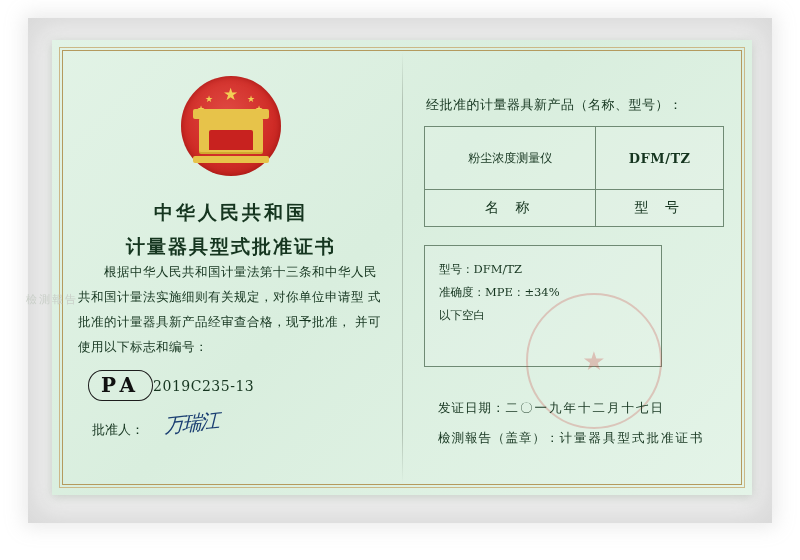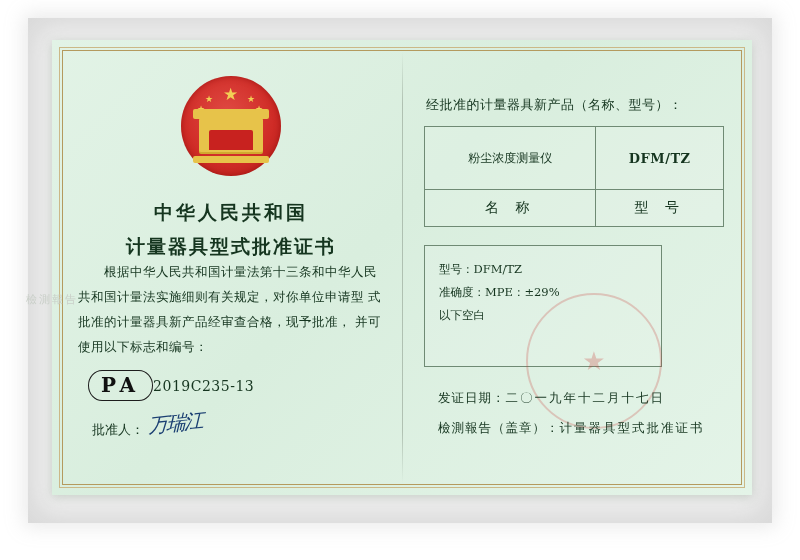--- a/index.html
+++ b/index.html
@@ -206,21 +206,21 @@
 
   .approver-row {
     position: absolute;
     left: 26px;
     bottom: 42px;
     font-size: 13px;
     font-family: "DejaVu Serif", serif;
     color: #15351f;
     display: flex;
     align-items: flex-end;
-    gap: 4px;
+    gap: 20px;
   }
   .signature {
     font-family: "DejaVu Serif", serif;
     font-style: italic;
     font-size: 20px;
     color: #1b3f72;
     transform: rotate(-6deg) skewX(-6deg);
     letter-spacing: -2px;
     padding-bottom: 2px;
   }
@@ -291,21 +291,21 @@
     padding: 12px 14px;
     font-size: 11.5px;
     line-height: 23px;
     background: rgba(255,255,255,0.10);
   }
   .spec-box div { white-space: nowrap; }
 
   .issue-block {
     position: absolute;
     left: 30px;
-    bottom: 38px;
+    bottom: 28px;
     font-size: 12.5px;
     line-height: 30px;
     letter-spacing: 1px;
   }
   .issue-block .lbl { }
   .issue-block .val { letter-spacing: 2px; }
 
   .seal {
     position: absolute;
     left: 118px;
@@ -391,21 +391,21 @@
         </tr>
         <tr>
           <th>名  称</th>
           <th>型  号</th>
         </tr>
       </tbody>
         </table>
 
       <div class="spec-box">
         <div>型号：DFM/TZ</div>
-        <div>准确度：MPE：±29%</div>
+        <div>准确度：MPE：±34%</div>
         <div>以下空白</div>
       </div>
 
       <div class="seal">
         <div class="star">★</div>
       </div>
 
       <div class="issue-block">
         <div>
           <span class="lbl">发证日期：</span><span class="val">二〇一九年十二月十七日</span>

